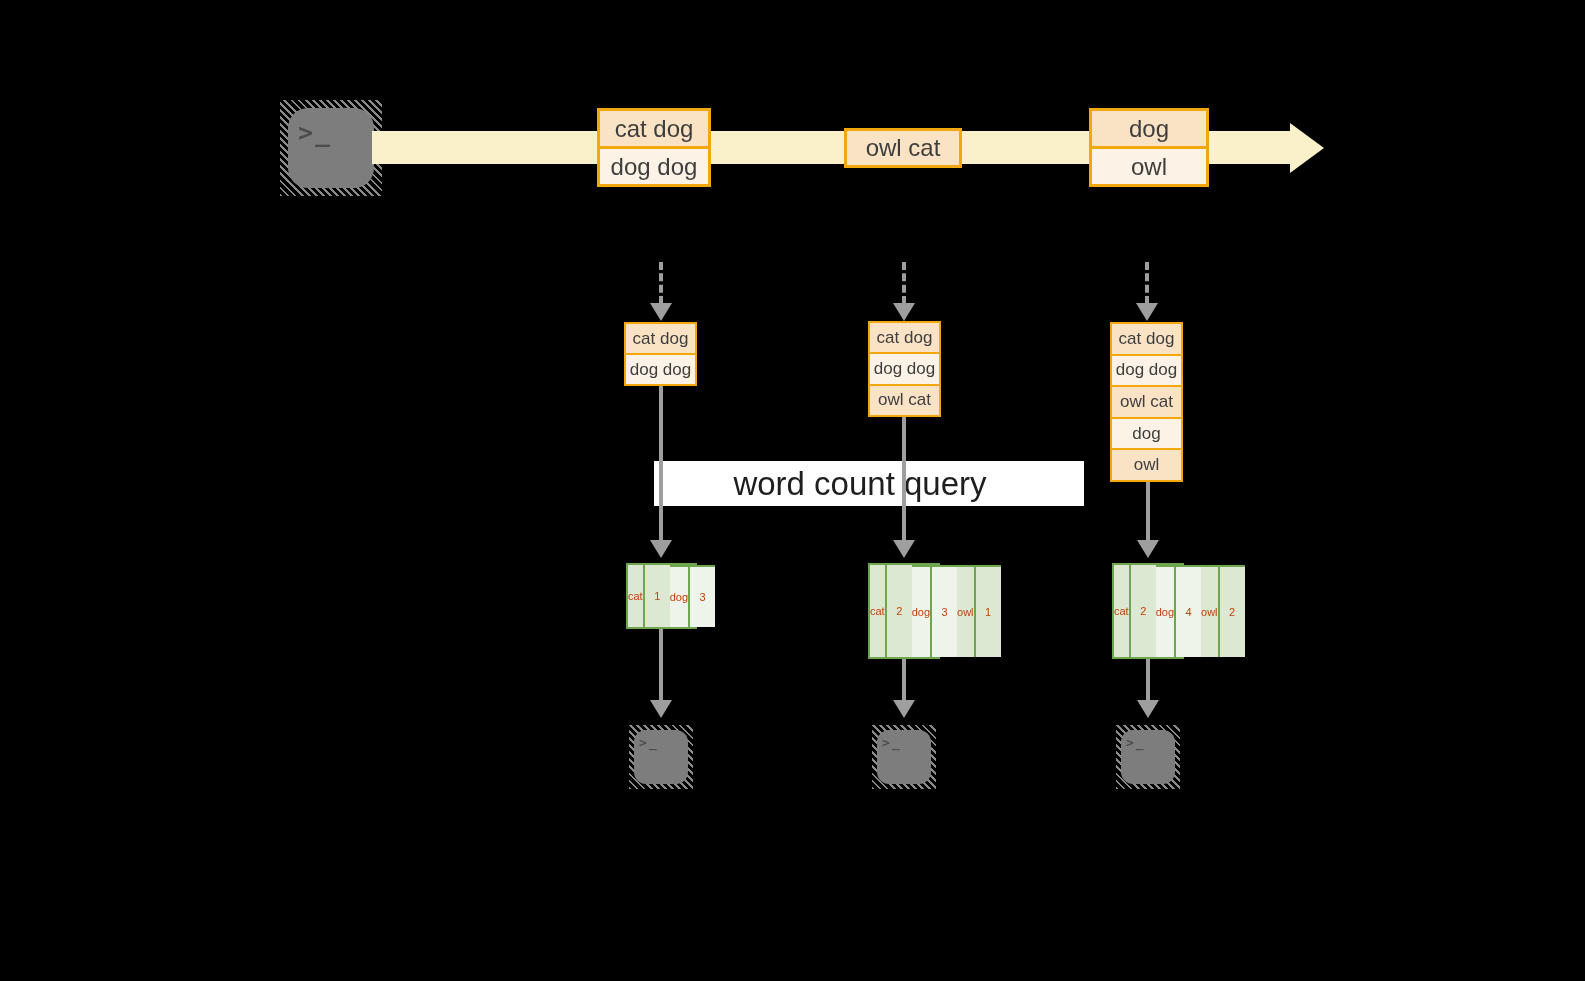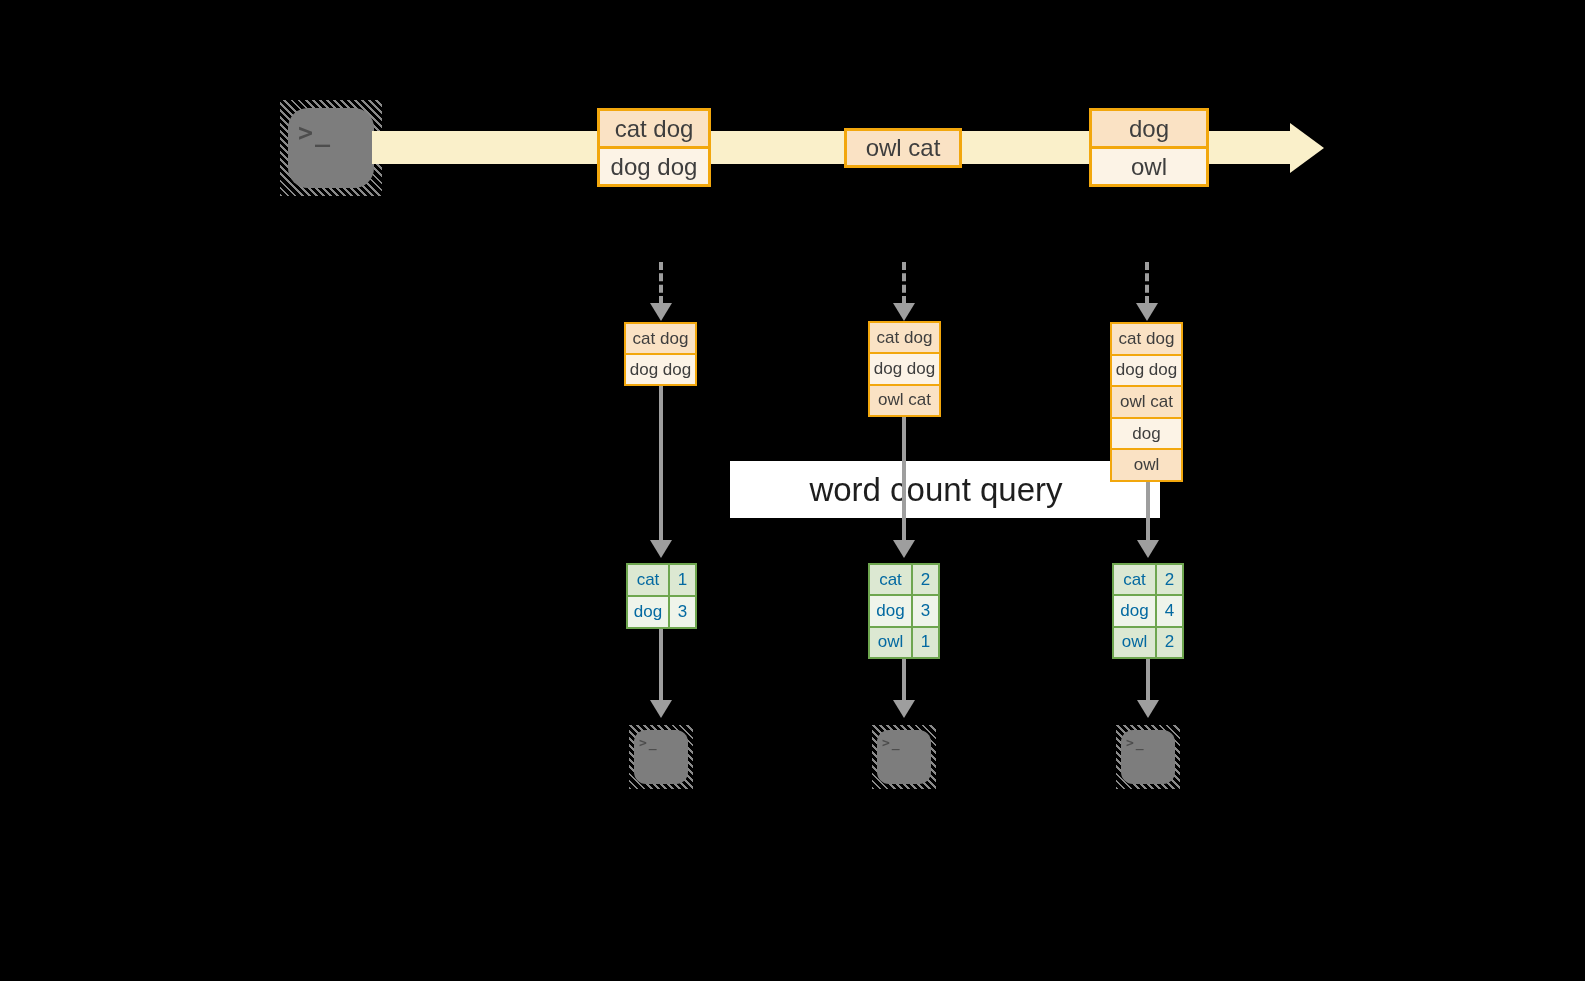--- a/index.html
+++ b/index.html
@@ -26,26 +26,26 @@
   .obox.big{border:3px solid var(--orange);font-size:24px;}
   .obox.big .row + .row{border-top:3px solid var(--orange);}
   .obox.small{border:2px solid var(--orange);font-size:17px;}
   .obox.small .row + .row{border-top:2px solid var(--orange);}
   
   .dash-line{position:absolute;width:0;border-left:4px dashed var(--arrow);z-index:2;}
   .solid-line{position:absolute;width:4px;background:var(--arrow);z-index:2;}
   .head-down{position:absolute;width:0;height:0;border-left:11px solid transparent;
     border-right:11px solid transparent;border-top:18px solid var(--arrow);z-index:2;}
   
-  .query-band{position:absolute;left:730px;top:461px;width:430px;height:57px;background:#ffffff;
+  .query-band{position:absolute;left:654px;top:461px;width:430px;height:45px;background:#ffffff;
     z-index:1;display:flex;align-items:center;justify-content:center;box-sizing:border-box;
     padding-right:18px;font-size:33px;color:#1e1e1e;}
   
   .gtable{position:absolute;box-sizing:border-box;border:2px solid var(--green);display:flex;
-    flex-direction:column;z-index:3;font-size:17px;color:#0369a1;}
+    flex-direction:row;z-index:3;font-size:11px;color:#c2410c;}
   .gtable .grow{flex:1;display:flex;}
   .gtable .grow + .grow{border-top:2px solid var(--green);}
   .gtable .grow:nth-child(odd) .gcell{background:var(--green-dark);}
   .gtable .grow:nth-child(even) .gcell{background:var(--green-light);}
   .gcell{display:flex;align-items:center;justify-content:center;}
   .gcell.word{flex:1;}
   .gcell.count{width:25px;border-left:2px solid var(--green);flex:none;align-self:stretch;}
 </style>
 </head>
 <body>

